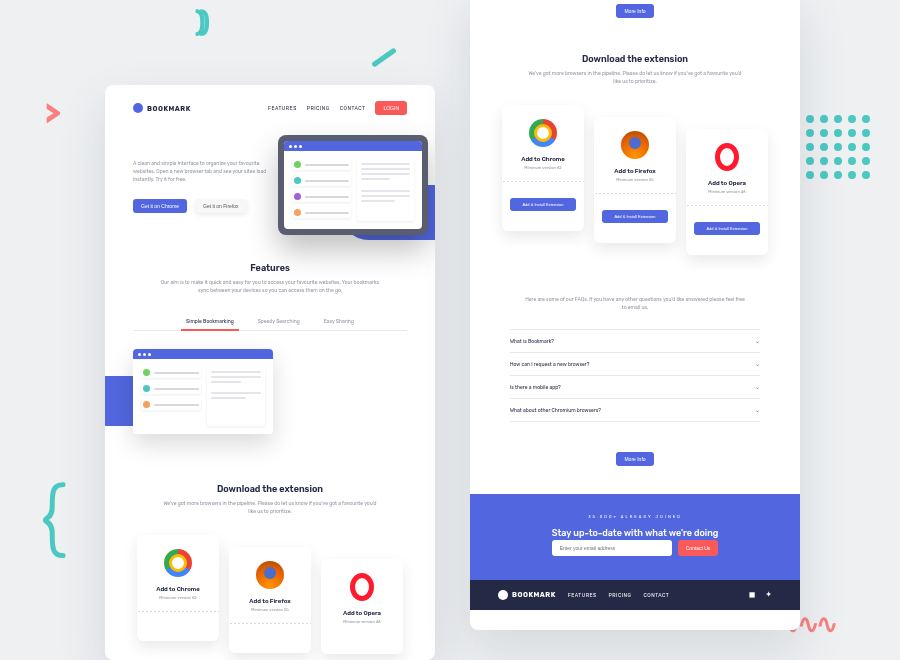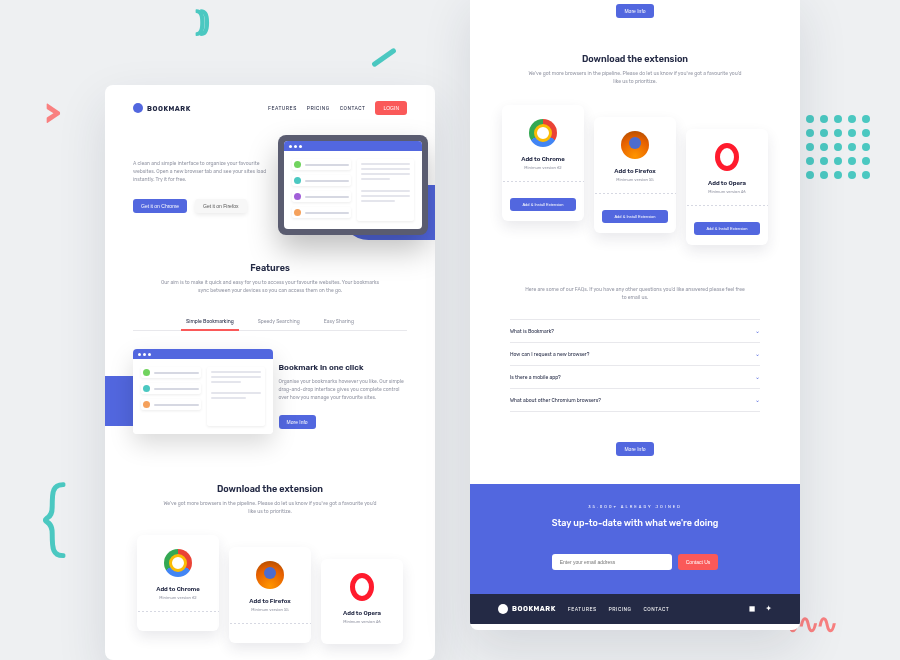--- a/index.html
+++ b/index.html
@@ -78,21 +78,21 @@
   .feature-detail { display: flex; position: relative; padding: 18px 28px 30px; }
   .blob-left { position: absolute; left: -28px; top: 45px; width: 120px; height: 50px; background: #5267DF; border-radius: 0 80px 80px 0; z-index: 0; }
   .feature-img-wrap { width: 48%; position: relative; z-index: 1; }
   .browser { width: 140px; background: #fff; border-radius: 4px; box-shadow: 0 10px 25px rgba(0,0,0,0.15); }
   .feature-text { width: 52%; padding-left: 14px; padding-top: 14px; }
   .feature-text h3 { font-size: 8px; font-weight: 600; margin-bottom: 5px; }
   .feature-text p { font-size: 5px; color: #9194A2; line-height: 1.6; margin-bottom: 8px; }
 
   
   .cards { display: flex; justify-content: center; gap: 10px; padding: 10px 28px 20px; align-items: flex-start; }
-  .card { width: 82px; background: #fff; border-radius: 6px; box-shadow: 0 6px 14px rgba(36,42,69,0.1); text-align: center; padding: 14px 8px 10px; position: relative; }
+  .card { width: 82px; background: #fff; border-radius: 6px; box-shadow: 0 6px 14px rgba(36,42,69,0.1); text-align: center; padding: 14px 8px 20px; position: relative; }
   .card:nth-child(2) { margin-top: 12px; }
   .card:nth-child(3) { margin-top: 24px; }
   .card .bicon { width: 28px; height: 28px; border-radius: 50%; margin: 0 auto 8px; display: flex; align-items: center; justify-content: center; }
   .card h4 { font-size: 6px; font-weight: 600; margin-bottom: 2px; }
   .card .min { font-size: 4px; color: #9194A2; margin-bottom: 10px; }
   .card .dots-div { height: 3px; background-image: radial-gradient(circle, #D6D8E2 1px, transparent 1px); background-size: 4px 3px; margin: 0 -8px 8px; }
   .card .btn { font-size: 4px; padding: 4px 6px; width: 100%; }
 
   
   .chrome { background: conic-gradient(#EA4335 0 120deg, #4285F4 120deg 240deg, #34A853 240deg); position: relative; }
@@ -108,21 +108,21 @@
   
   .faq-list { padding: 8px 40px 14px; }
   .faq-item { display: flex; justify-content: space-between; align-items: center; padding: 7px 0; border-bottom: 1px solid #E8E8EC; cursor: pointer; }
   .faq-item:first-child { border-top: 1px solid #E8E8EC; }
   .faq-q { font-size: 5px; color: #242A45; }
   .faq-chev { font-size: 6px; color: #5267DF; }
 
   
   .cta { background: #5267DF; color: #fff; text-align: center; padding: 20px 40px 24px; margin-top: 18px; }
   .cta .eyebrow { font-size: 4px; letter-spacing: 2px; margin-bottom: 8px; text-transform: uppercase; }
-  .cta h2 { font-size: 9px; font-weight: 500; margin-bottom: 24px; line-height: 1.4; }
+  .cta h2 { font-size: 9px; font-weight: 500; margin-bottom: 0; line-height: 1.4; }
   .cta-form { display: flex; gap: 6px; justify-content: center; }
   .cta-form input { border: none; border-radius: 3px; font-size: 5px; padding: 5px 8px; width: 120px; }
   .cta-form .btn { font-size: 5px; padding: 5px 8px; }
 
   
   .footer { background: #242A45; color: #fff; display: flex; align-items: center; justify-content: space-between; padding: 10px 28px; }
   .footer-left { display: flex; align-items: center; gap: 12px; }
   .footer .logo { color: #fff; }
   .footer .nav-link { color: #fff; }
   .footer-icons { display: flex; gap: 10px; font-size: 8px; }
@@ -272,25 +272,20 @@
                 <span class="text-line"></span>
                 <span class="text-line" style="width:60%"></span>
               <span style="height:3px"></span>
               <span class="text-line"></span>
                 <span class="text-line" style="width:70%"></span>
             </div>
           </div>
         </div>
       </div>
     </div>
-    <div class="feature-text">
-      <h3>Bookmark in one click</h3>
-      <p>Organise your bookmarks however you like. Our simple drag-and-drop interface gives you complete control over how you manage your favourite sites.</p>
-      <button class="btn btn-blue">More Info</button>
-    </div>
   </div>
 
   <div class="section">
     <h2>Download the extension</h2>
     <p>We've got more browsers in the pipeline. Please do let us know if you've got a favourite you'd like us to prioritize.</p>
   </div>
 
   <div class="cards">
     <div class="card">
       <div class="bicon chrome"></div>

